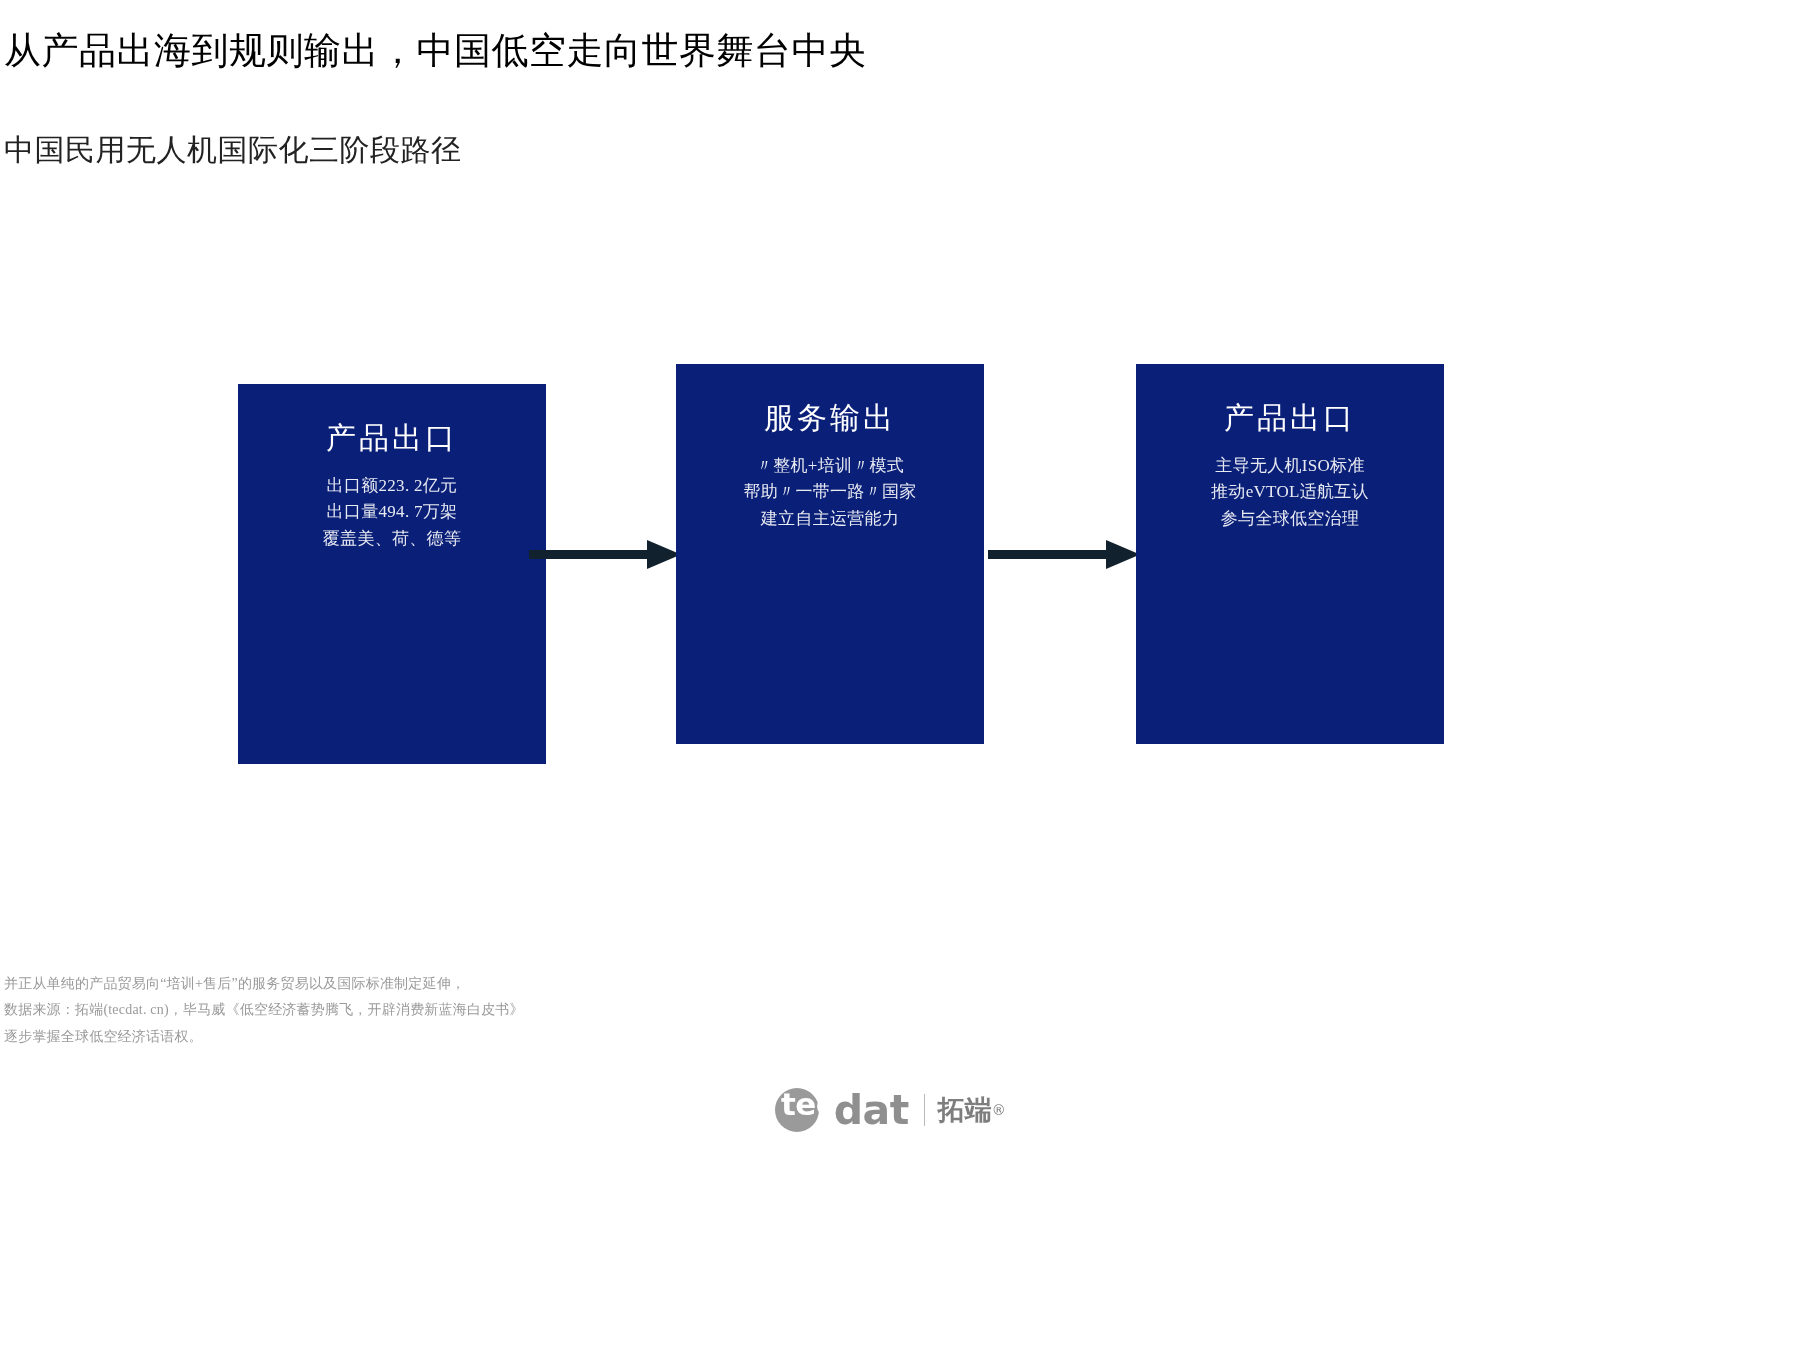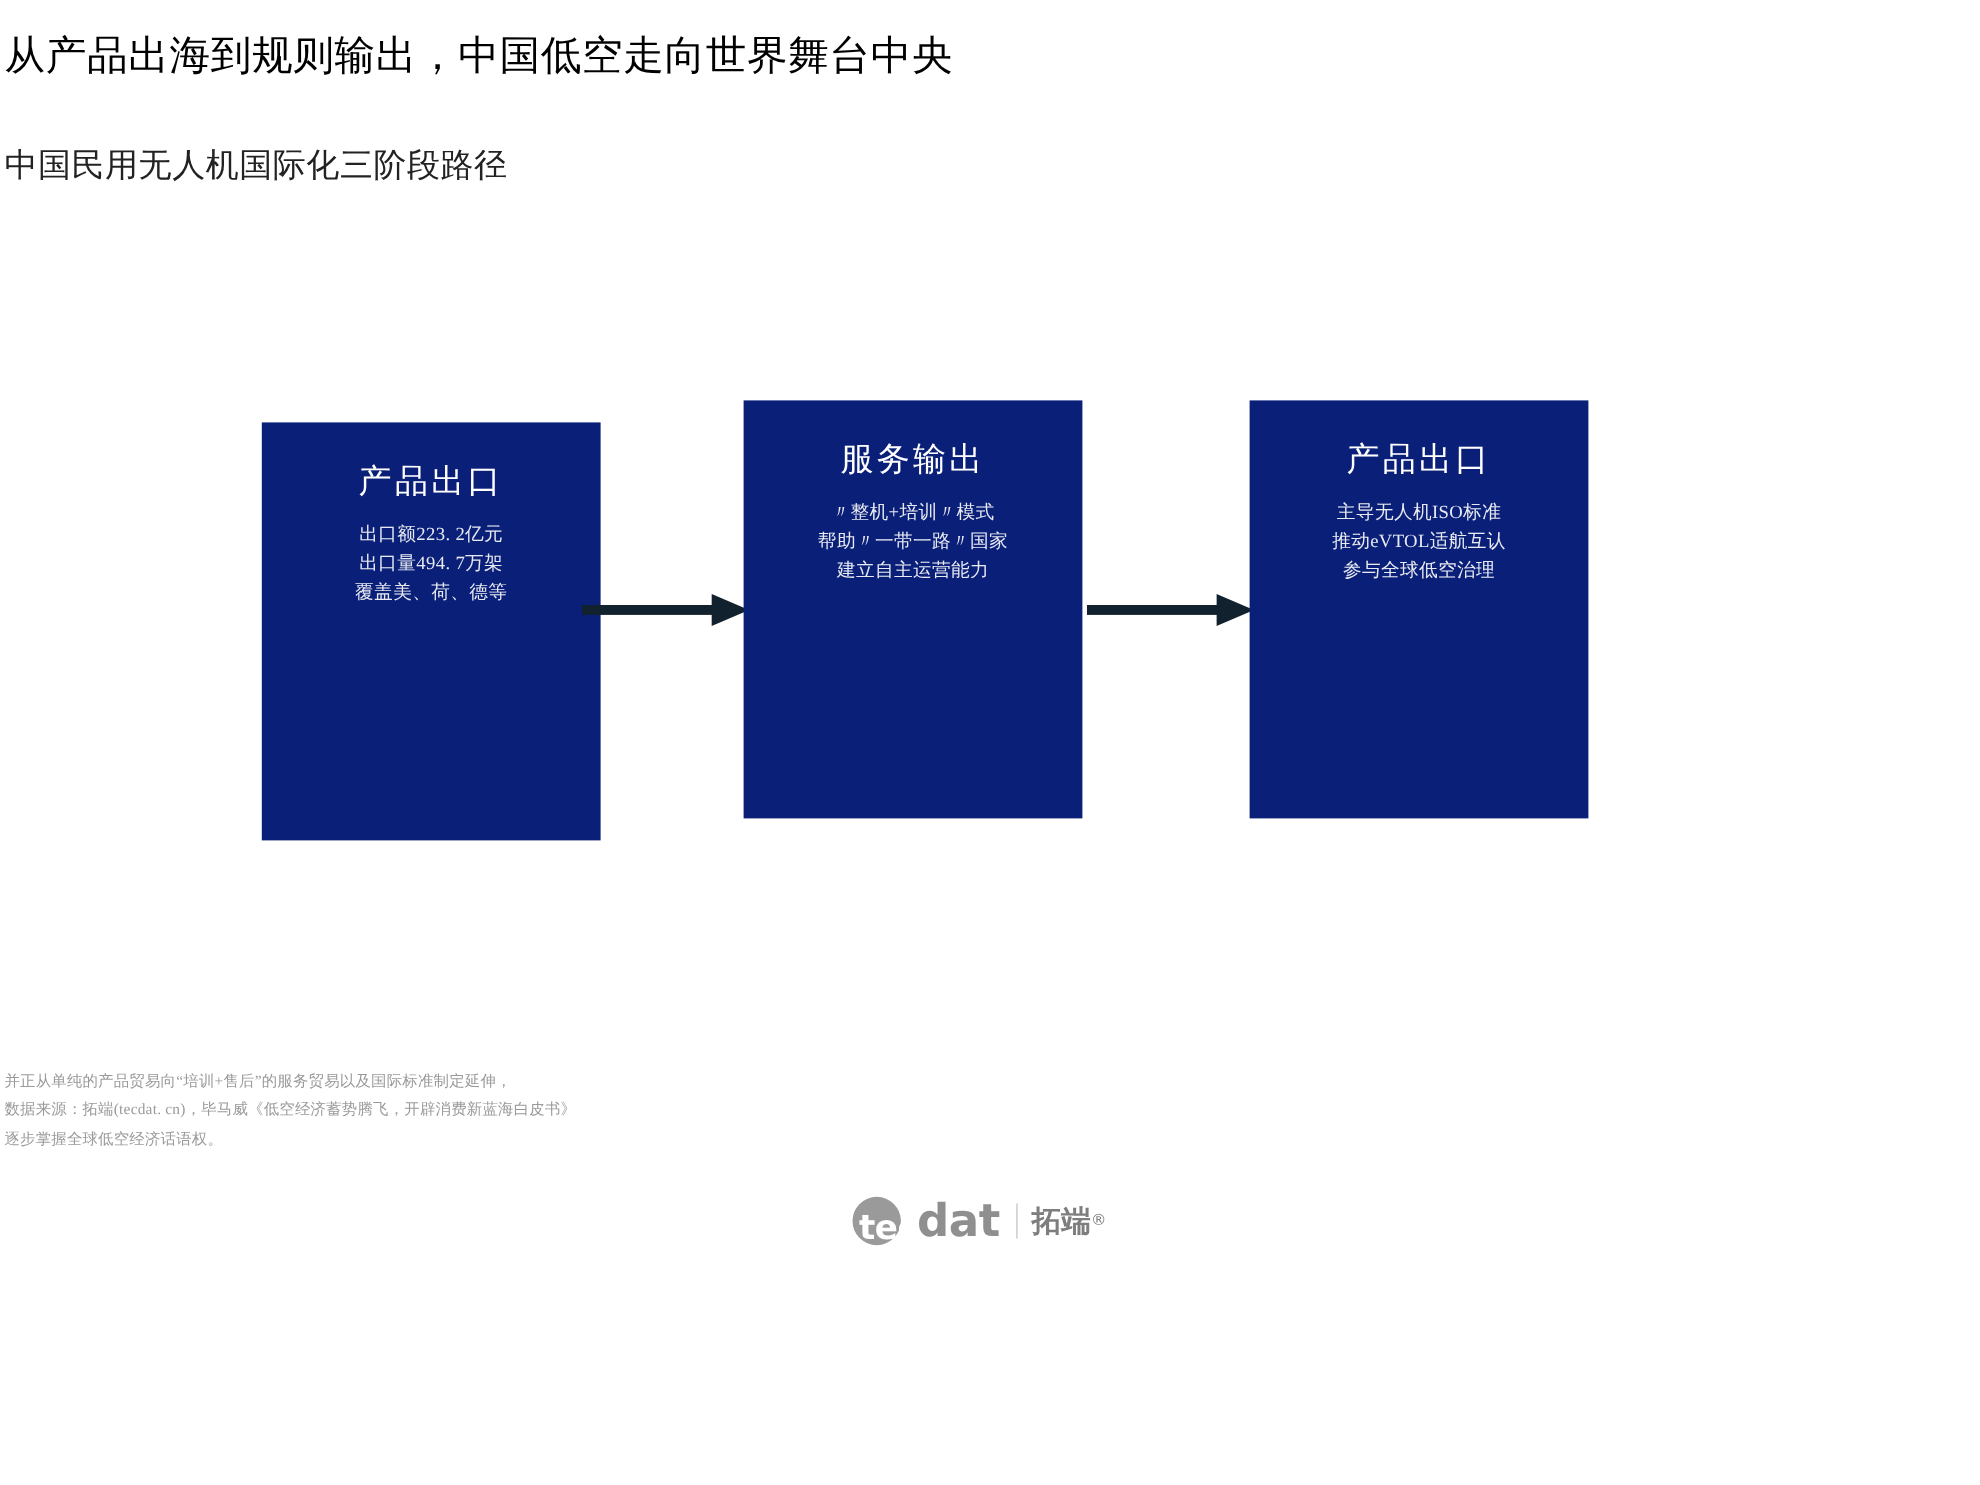--- a/index.html
+++ b/index.html
@@ -115,21 +115,21 @@
     left: 781px;
     top: 1085px;
     width: 240px;
     height: 50px;
     display: flex;
     align-items: center;
   }
   .logo-mark {
     position: relative;
     display: flex;
-    align-items: flex-end;
+    align-items: flex-start;
   }
   .logo-dot {
     position: absolute;
     left: -6px;
     top: 50%;
     transform: translateY(-50%);
     width: 44px;
     height: 44px;
     border-radius: 50%;
     background: #9a9a9a;

